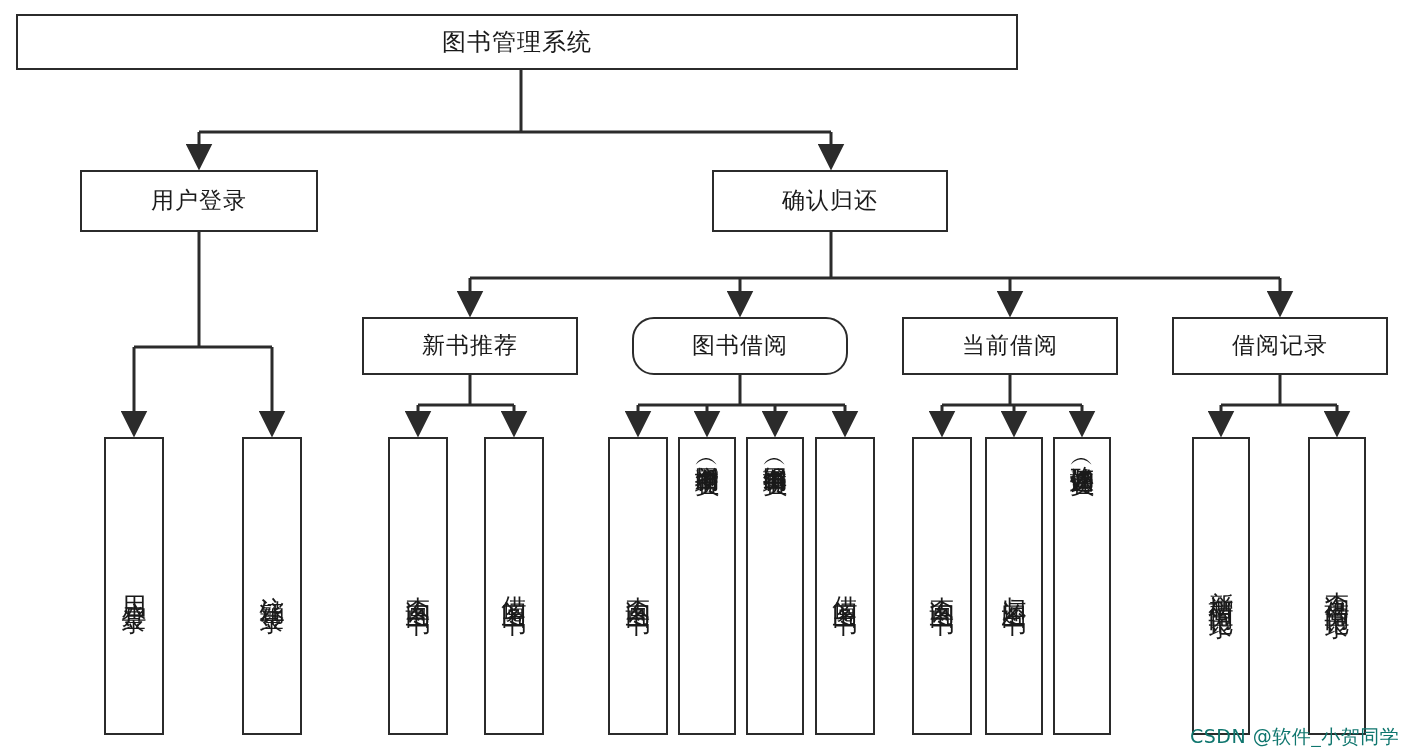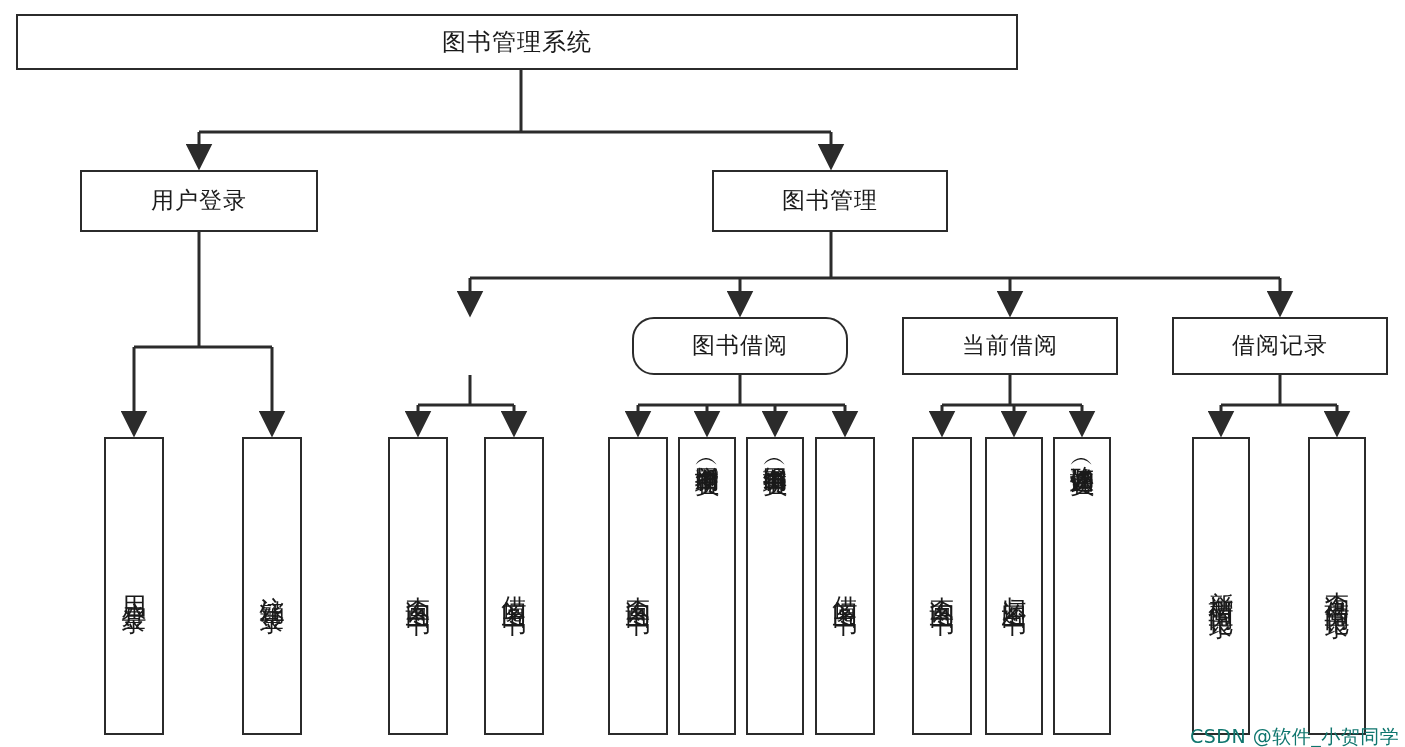--- a/index.html
+++ b/index.html
@@ -156,23 +156,26 @@
   </svg>
 
   <div class="node horiz root" style="left:16px; top:14px; width:1002px; height:56px;">
     <span class="node-label">图书管理系统</span>
   </div>
 
   <div class="node horiz" style="left:80px; top:170px; width:238px; height:62px;">
     <span class="node-label">用户登录</span>
   </div>
   <div class="node horiz" style="left:712px; top:170px; width:236px; height:62px;">
-    <span class="node-label">图书管理</span>
-  </div>
-
+    <span class="node-label">确认归还</span>
+  </div>
+
+  <div class="node horiz" style="left:362px; top:317px; width:216px; height:58px;">
+    <span class="node-label">新书推荐</span>
+  </div>
   <div class="node horiz" style="left:632px; top:317px; width:216px; height:58px;border-radius:22px;">
     <span class="node-label">图书借阅</span>
   </div>
   <div class="node horiz" style="left:902px; top:317px; width:216px; height:58px;">
     <span class="node-label">当前借阅</span>
   </div>
   <div class="node horiz" style="left:1172px; top:317px; width:216px; height:58px;">
     <span class="node-label">借阅记录</span>
   </div>
 

